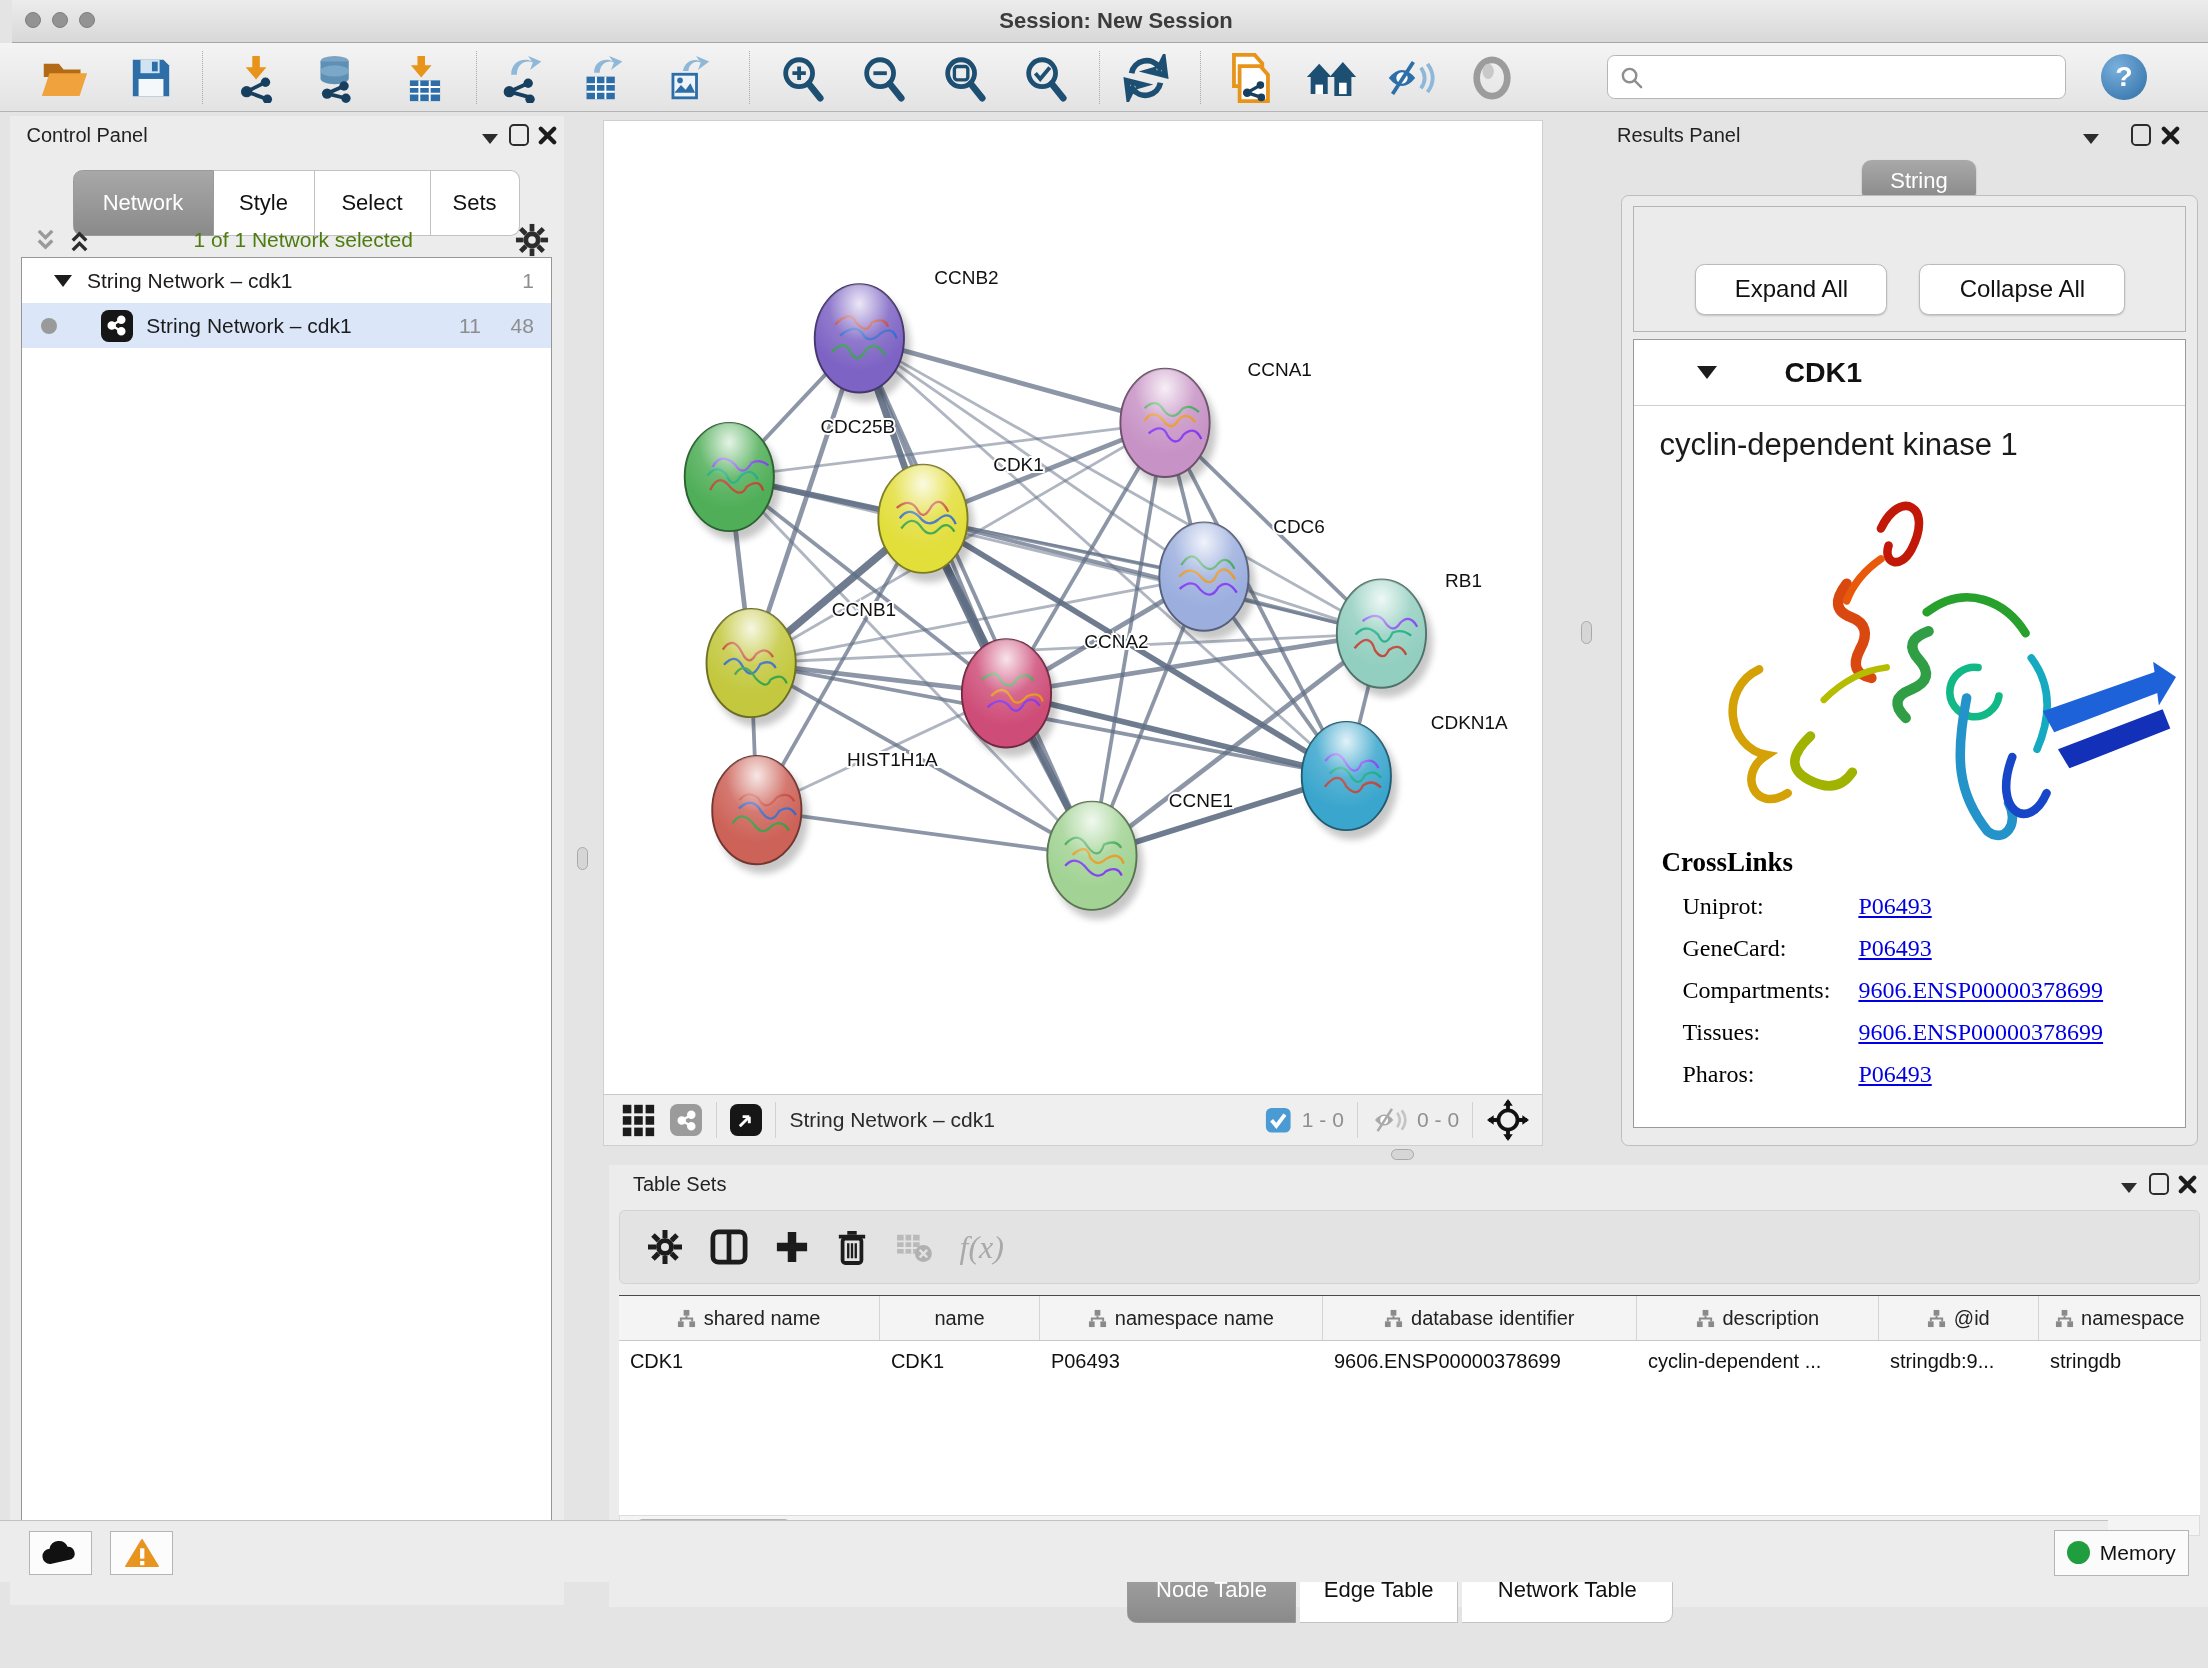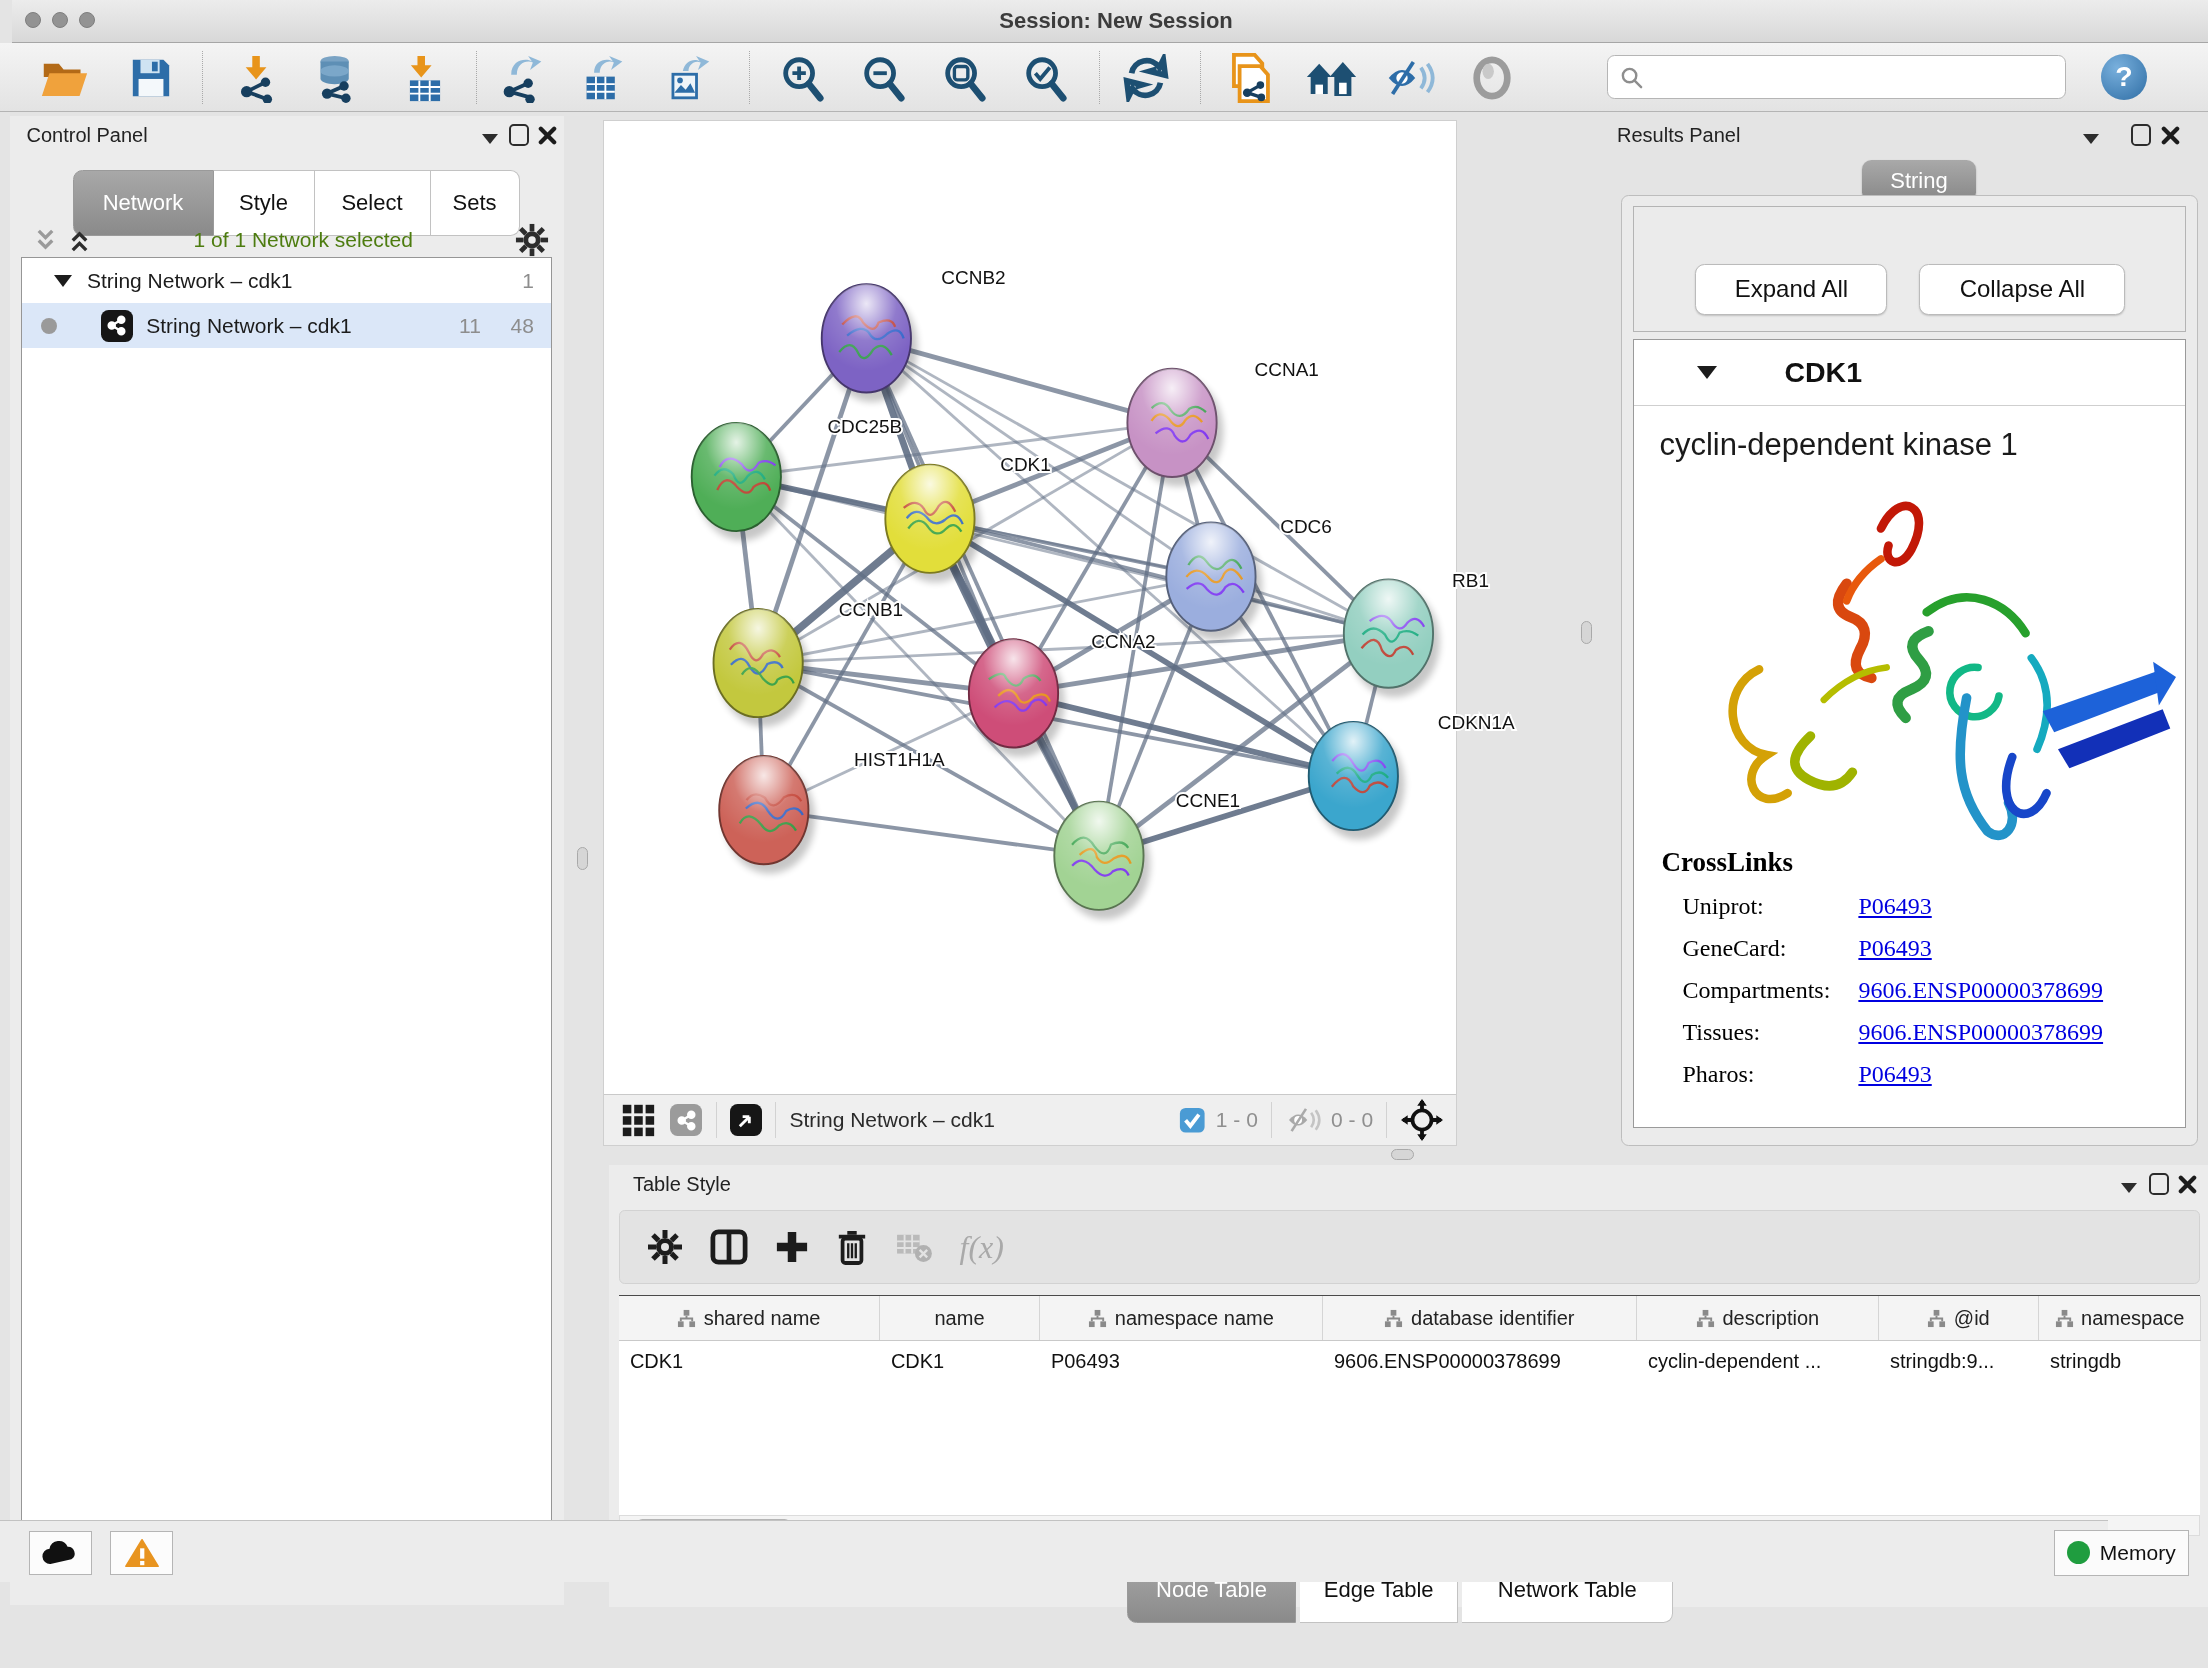--- a/index.html
+++ b/index.html
@@ -40,22 +40,22 @@
   .seg.sel{background:linear-gradient(#a8a8a8,#8a8a8a);color:#fff;border-color:#9a9a9a;}
   
   #control-panel{left:9.5px;top:116px;width:554px;height:1489px;background:#ececec;}
   #net-list{position:absolute;left:11.4px;top:141px;width:531px;height:1318px;background:#fff;
     border:1px solid #969696;box-sizing:border-box;}
   .nrow{position:relative;height:45px;display:flex;align-items:center;font-size:21px;color:#1c1c1c;}
   .nrow .cnt{color:#8d8d8d;}
   .share-badge{width:32px;height:32px;border-radius:7.6px;background:#161616;display:flex;
     align-items:center;justify-content:center;}
   
-  #network-panel{left:603px;top:120px;width:854px;height:1026px;background:#fff;
-    border:1px solid #cfcfcf;box-sizing:border-box;padding-left:7px;}
+  #network-panel{left:603px;top:120px;width:940px;height:1026px;background:#fff;
+    border:1px solid #cfcfcf;box-sizing:border-box;}
   #net-toolbar{position:absolute;left:0;bottom:0;width:100%;height:51px;background:#efefef;
     border-top:1px solid #c9c9c9;display:flex;align-items:center;box-sizing:border-box;}
   .ntsep{width:1px;height:36px;background:#d2d2d2;margin:0 13.3px;}
   .ntcount{font-size:21px;color:#8f8f8f;}
   #net-view-title{font-size:21px;color:#2a2a2a;}
   
   .knob-v{position:absolute;width:11.4px;height:23px;border-radius:5.7px;background:#d6d6d6;
     border:1px solid #a9a9a9;box-sizing:border-box;}
   .knob-h{position:absolute;width:23px;height:11.4px;border-radius:5.7px;background:#d6d6d6;
     border:1px solid #a9a9a9;box-sizing:border-box;}
@@ -638,21 +638,21 @@
               <span class="cl-label">Pharos:</span>
               <a class="cl-link" href="#">P06493</a>
             </div>
           </div>
       </div>
     </div>
   </div>
 </div>
 
 <div id="table-panel" class="abs">
-  <div style="position:absolute;left:24px;top:7.6px" class="panel-title">Table Style</div>
+  <div style="position:absolute;left:24px;top:7.6px" class="panel-title">Table Sets</div>
   <div style="position:absolute;right:68px;top:11.4px" class="pctl">
       <span class="tri-down"></span>
     </div>
   <div style="position:absolute;right:38px;top:7.6px" class="pctl">
       <span class="sq"></span>
     </div>
   <div style="position:absolute;right:9.5px;top:7.6px" class="pctl">
     <svg width="19" height="19" viewBox="0 0 20 20">
         <path d="M3 3 L17 17 M17 3 L3 17" stroke="#1c1c1c" stroke-width="4.5" stroke-linecap="round"></path>
       </svg>

